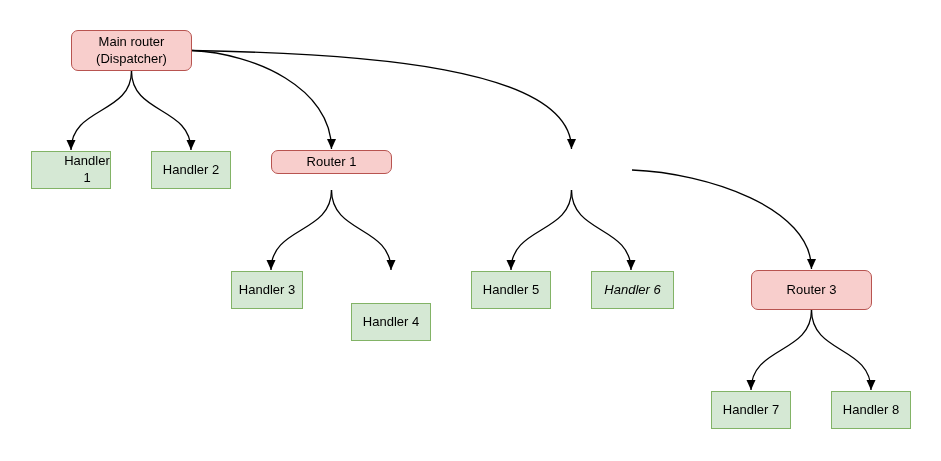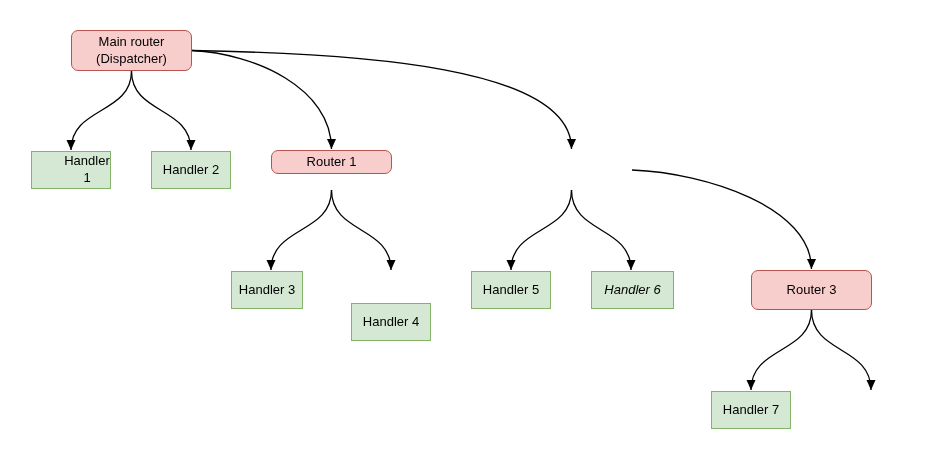--- a/index.html
+++ b/index.html
@@ -80,14 +80,17 @@
   </div>
   <div class="node handler" style="left: 591px; top: 271px; width: 83px; height: 38px; font-style: italic;">
     <span>Handler 6</span>
   </div>
   <div class="node router" style="left: 751px; top: 270px; width: 121px; height: 40px;">
     <span>Router 3</span>
   </div>
   <div class="node handler" style="left: 711px; top: 391px; width: 80px; height: 38px;">
     <span>Handler 7</span>
   </div>
+  <div class="node handler" style="left: 831px; top: 391px; width: 80px; height: 38px;">
+    <span>Handler 8</span>
+  </div>
 
 </div>
 
 </body></html>

